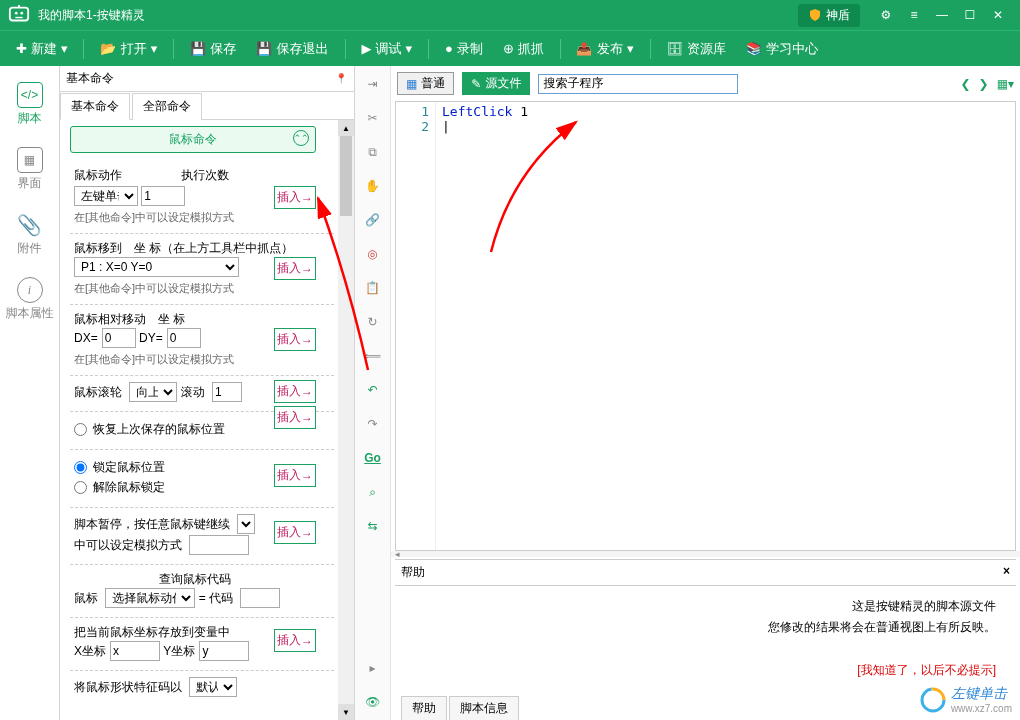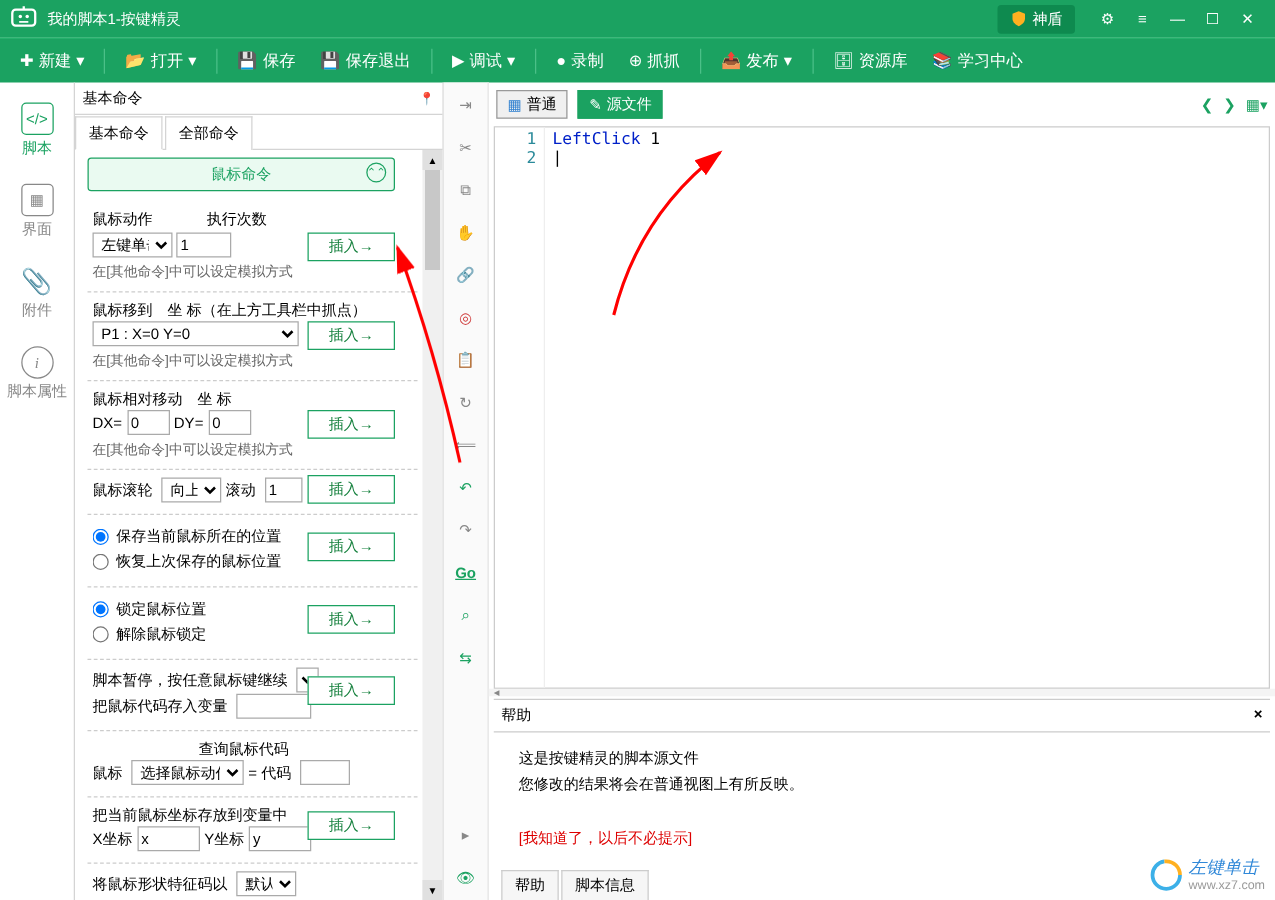--- a/index.html
+++ b/index.html
@@ -24,36 +24,36 @@
 .tabs { display: flex; border-bottom: 1px solid #d4d4d4; }
 .tab { padding: 4px 10px; border: 1px solid #d4d4d4; border-bottom: none; background: #fff; margin-right: 2px; cursor: pointer; position: relative; top: 1px; }
 .tab.active { background: #fff; border-bottom: 1px solid #fff; }
 .cmd-body { flex: 1; overflow-y: auto; padding: 6px 4px 6px 10px; }
 .cat-hdr { border: 1px solid #1ba261; background: #eafaf1; color: #1ba261; padding: 4px; text-align: center; border-radius: 3px; position: relative; cursor: pointer; margin-bottom: 6px; margin-right: 18px; }
 .collapse-btn { position: absolute; right: 6px; top: 3px; width: 16px; height: 16px; border: 1px solid #1ba261; border-radius: 50%; display: flex; align-items: center; justify-content: center; font-size: 9px; }
 .section { border-bottom: 1px dashed #ccc; padding: 6px 18px 8px 4px; position: relative; }
 .lbl { display: inline-block; margin: 2px 4px 2px 0; text-align: right; }
 .inp, .sel { border: 1px solid #aaa; padding: 1px 2px; font-size: 12px; height: 20px; background: #fff; }
 .sel { width: 64px; }
-.insert-btn { position: absolute; right: 18px; bottom: 8px; border: 1px solid #1ba261; background: #fff; color: #15803d; padding: 2px 16px; cursor: pointer; font-size: 12px; }
+.insert-btn { position: absolute; right: 18px; bottom: 8px; border: 1px solid #1ba261; background: #fff; color: #be185d; padding: 2px 2px; cursor: pointer; font-size: 12px; }
 .note { color: #666; font-size: 11px; margin-top: 4px; }
 .radio-row { display: flex; align-items: center; gap: 6px; margin: 3px 0; }
 .v-toolbar { width: 36px; display: flex; flex-direction: column; align-items: center; padding: 8px 0; gap: 14px; color: #888; background: #fafafa; border-right: 1px solid #e4e4e4; }
 .v-toolbar .vb { width: 20px; height: 20px; display: flex; align-items: center; justify-content: center; cursor: pointer; }
 .editor-area { flex: 1; display: flex; flex-direction: column; }
 .editor-top { display: flex; align-items: center; padding: 6px; gap: 8px; }
 .ed-btn { border: 1px solid #999; padding: 2px 8px; display: flex; align-items: center; gap: 4px; background: #f0f0f0; cursor: pointer; }
 .ed-btn.src { background: #1ba261; color: #fff; border-color: #1ba261; }
 .search-box { border: 1px solid #6a9ed6; width: 200px; height: 20px; padding: 0 4px; font-size: 12px; }
 .nav-arrows { margin-left: auto; display: flex; gap: 8px; color: #1ba261; }
 .code-area { flex: 1; display: flex; border: 1px solid #ccc; margin: 0 4px; font-family: Consolas, monospace; font-size: 13px; overflow: auto; position: relative; }
 .gutter { width: 40px; background: #fff; text-align: right; padding: 2px 6px 2px 0; color: #2a8a9a; border-right: 1px solid #eee; }
 .code { padding: 2px 6px; }
 .code .cmd { color: #0020c8; }
-.help { border-top: 1px solid #ccc; margin: 2px 4px 0; }
+.help { border-top: 1px solid #ccc; margin: 2px 4px 0; text-align: right; }
 .help-hdr { display: flex; padding: 4px 6px; border-bottom: 1px solid #ccc; }
 .help-body { padding: 10px 20px; line-height: 1.8; }
 .help-dismiss { color: #d00; }
 .help-tabs { display: flex; padding: 4px 6px 0; gap: 2px; }
 .help-tab { border: 1px solid #ccc; border-bottom: none; padding: 3px 10px; background: #f6f6f6; cursor: pointer; }
 .scrollbar-v { width: 16px; background: #f0f0f0; display: flex; flex-direction: column; }
 .sb-btn { height: 16px; background: #e0e0e0; display: flex; align-items: center; justify-content: center; font-size: 8px; cursor: pointer; }
 .sb-thumb { flex: 0 0 80px; background: #c8c8c8; margin: 0 2px; }
 .sb-track { flex: 1; }
 .arrow-red { position: absolute; pointer-events: none; }
@@ -138,21 +138,21 @@
     </div>
     <div style="display:flex;flex:1;overflow:hidden">
     <div class="cmd-body">
       <div class="cat-hdr">
         <span>鼠标命令</span>
         <span class="collapse-btn">⌃⌃</span>
       </div>
 
       <div class="section">
         <span class="lbl">鼠标动作</span>
-        <span class="lbl" style="margin-left:36px">执行次数</span><br>
+        <span class="lbl" style="margin-left:52px">执行次数</span><br>
         <select class="sel"><option>左键单击</option></select>
         <input class="inp" style="width: 44px;" value="1">
         <div class="note">在[其他命令]中可以设定模拟方式</div>
         <button class="insert-btn" style="bottom:24px">插入→</button>
       </div>
 
       <div class="section">
         <div>鼠标移到　坐 标（在上方工具栏中抓点）</div>
         <select class="sel" style="width:165px"><option>P1 : X=0 Y=0</option></select>
         <button class="insert-btn" style="bottom:24px">插入→</button>
@@ -169,24 +169,20 @@
 
       <div class="section">
         <span class="lbl">鼠标滚轮</span>
         <select class="sel" style="width:48px"><option>向上</option></select>
         <span class="lbl">滚动</span>
         <input class="inp" style="width: 30px;" value="1">
         <button class="insert-btn">插入→</button>
       </div>
 
       <div class="section">
-        <div class="radio-row">
-              <input type="radio" checked="" style="">
-              <span>保存当前鼠标所在的位置</span>
-            </div>
         <div class="radio-row">
               <input type="radio" style="">
               <span>恢复上次保存的鼠标位置</span>
             </div>
         <button class="insert-btn" style="bottom:20px">插入→</button>
       </div>
 
       <div class="section">
         <div class="radio-row">
               <input type="radio" checked="" style="">
@@ -195,21 +191,21 @@
         <div class="radio-row">
               <input type="radio" style="">
               <span>解除鼠标锁定</span>
             </div>
         <button class="insert-btn" style="bottom:20px">插入→</button>
       </div>
 
       <div class="section">
         <span class="lbl">脚本暂停，按任意鼠标键继续</span>
         <select class="sel" style="width:18px"></select><br>
-        <span class="lbl">把鼠标代码存入变量</span>
+        <span class="lbl">中可以设定模拟方式</span>
         <input class="inp" style="width: 60px;">
         <button class="insert-btn" style="bottom:20px">插入→</button>
       </div>
 
       <div class="section" style="text-align:center">
         <div>查询鼠标代码</div>
         <div style="text-align:left">
           <span class="lbl">鼠标</span>
           <select class="sel" style="width:90px"><option>选择鼠标动作</option></select>
           <span class="lbl">= 代码</span>
@@ -261,20 +257,21 @@
   <div class="editor-area">
     <div class="editor-top">
       <div class="ed-btn">
           <span style="color:#3080d0">▦</span> 
           <span>普通</span>
         </div>
       <div class="ed-btn src">
           <span>✎</span> 
           <span>源文件</span>
         </div>
+      <input class="search-box" value="搜索子程序" style="">
       <div class="nav-arrows">
         <span>❮</span>
         <span>❯</span>
         <span>▦▾</span>
       </div>
     </div>
     <div class="code-area">
       <div class="gutter">
         <div>1</div>
         <div>2</div>

